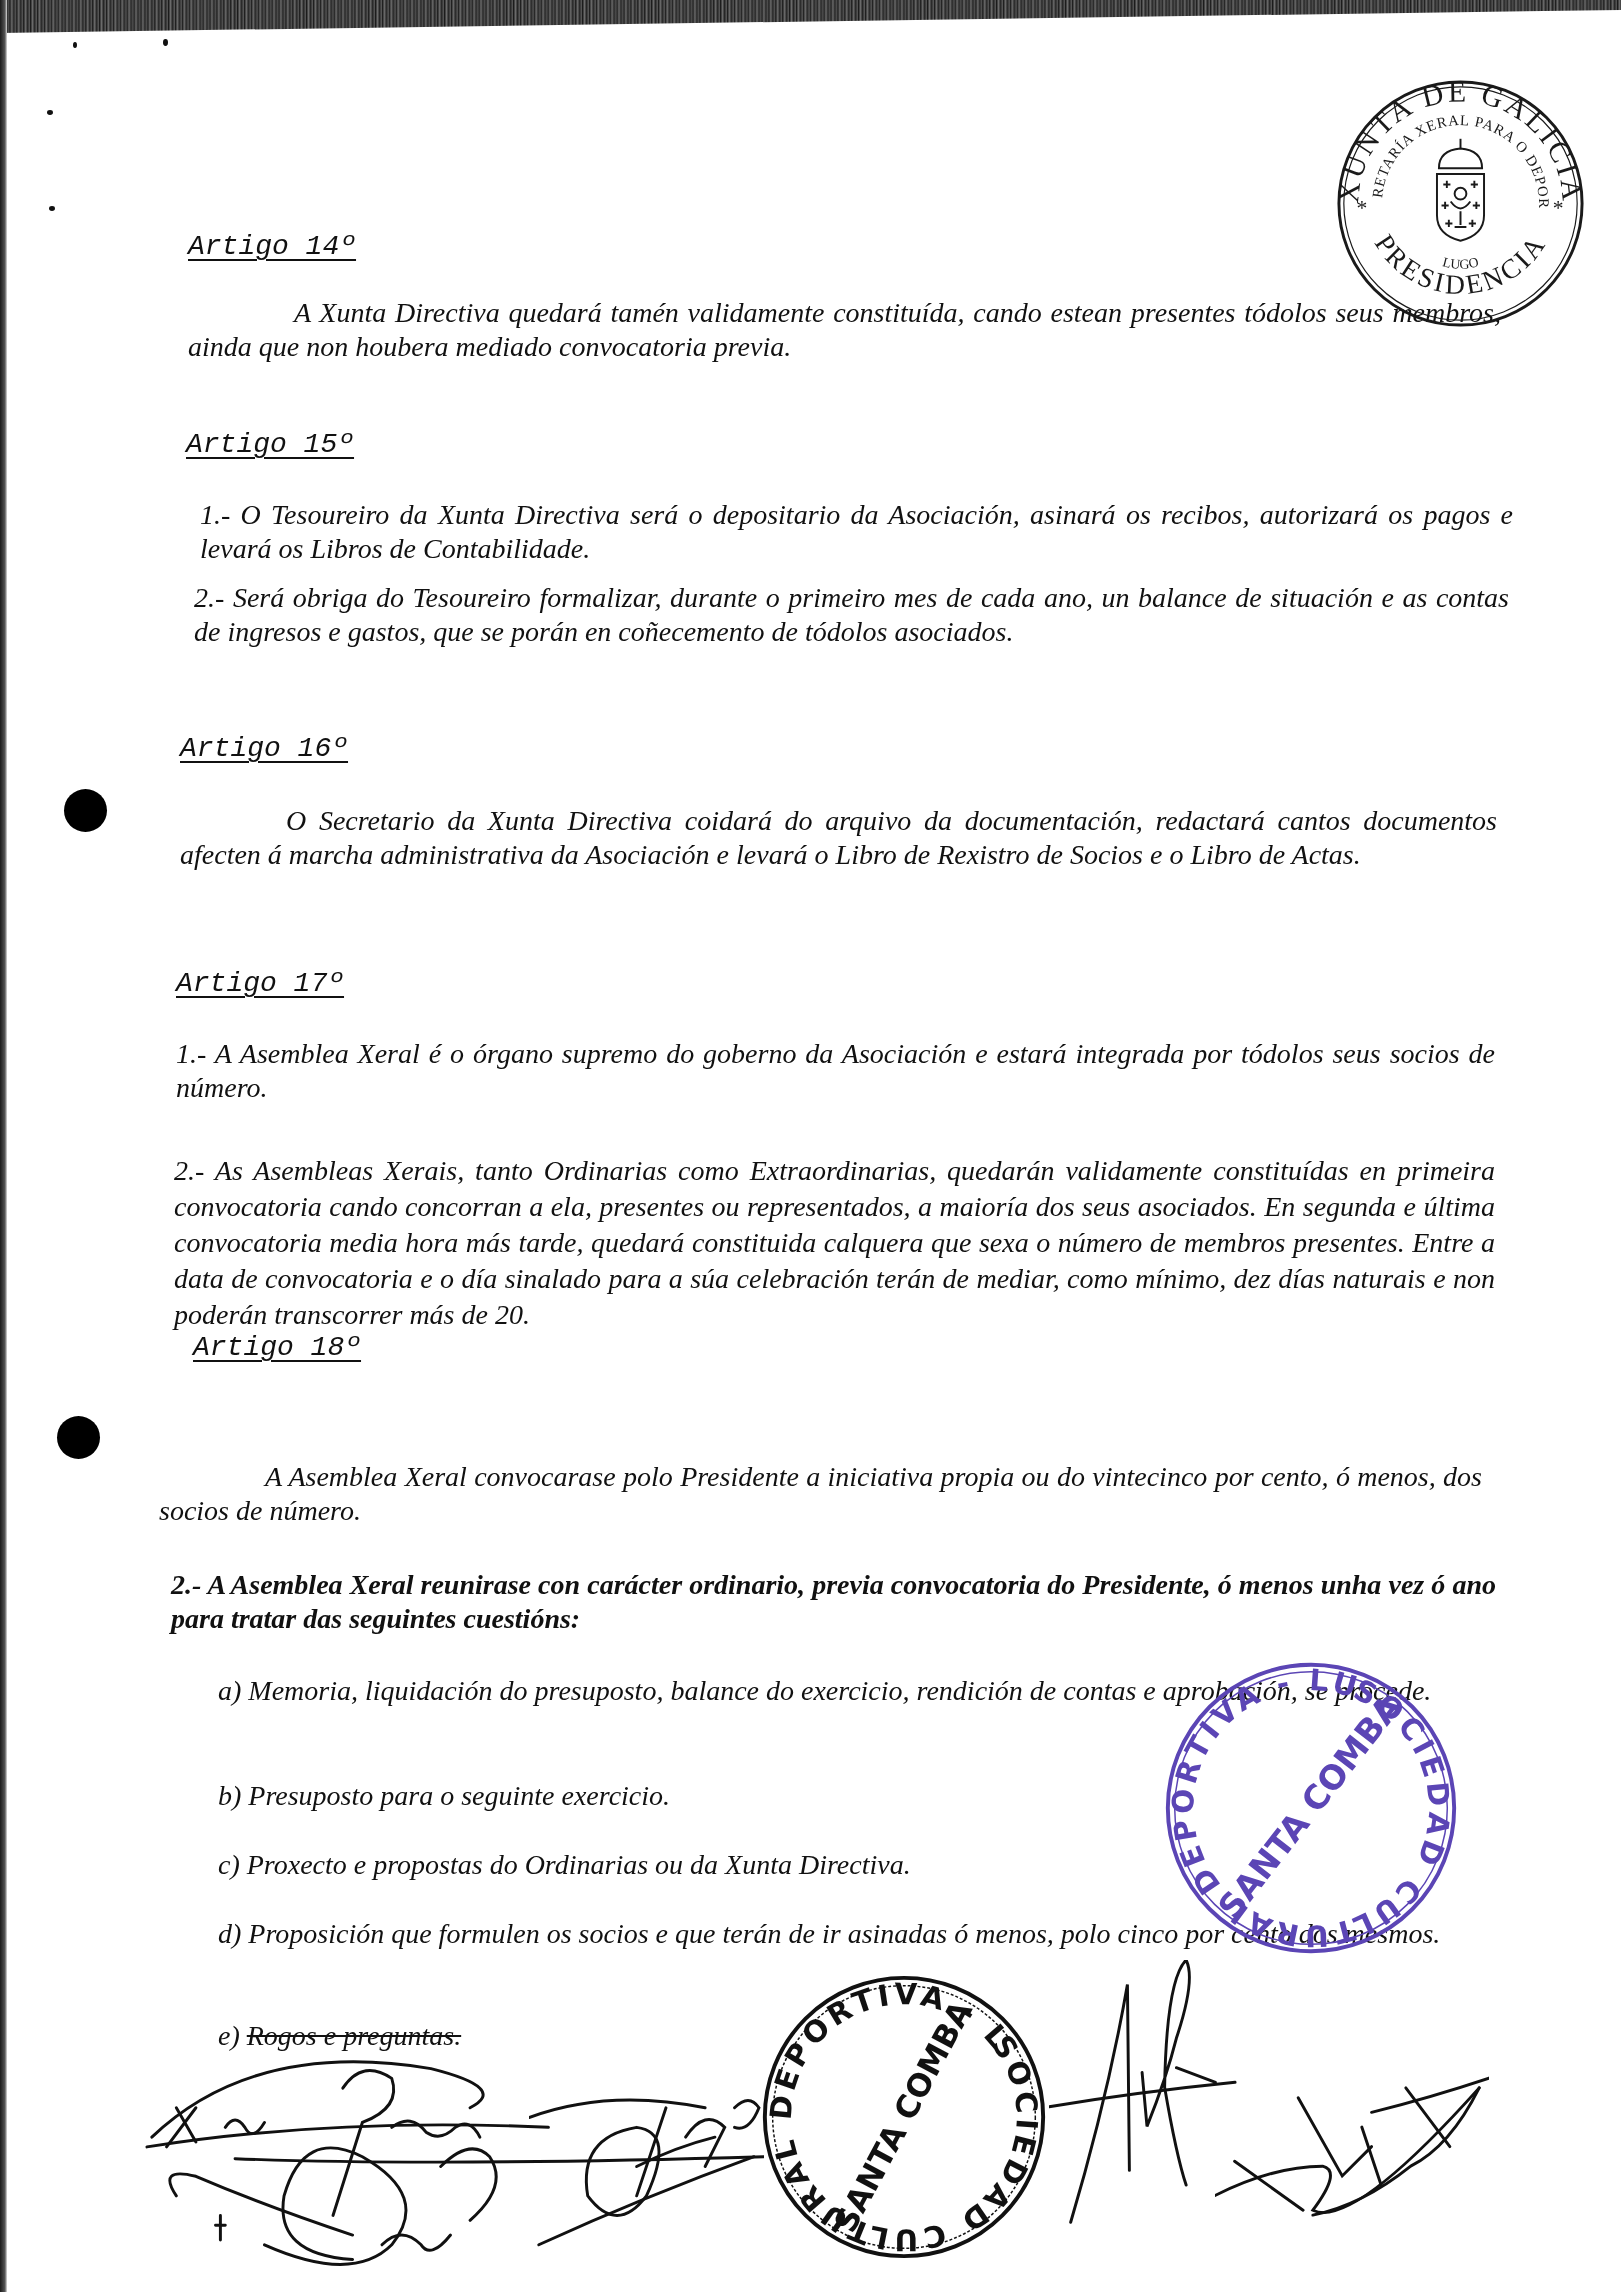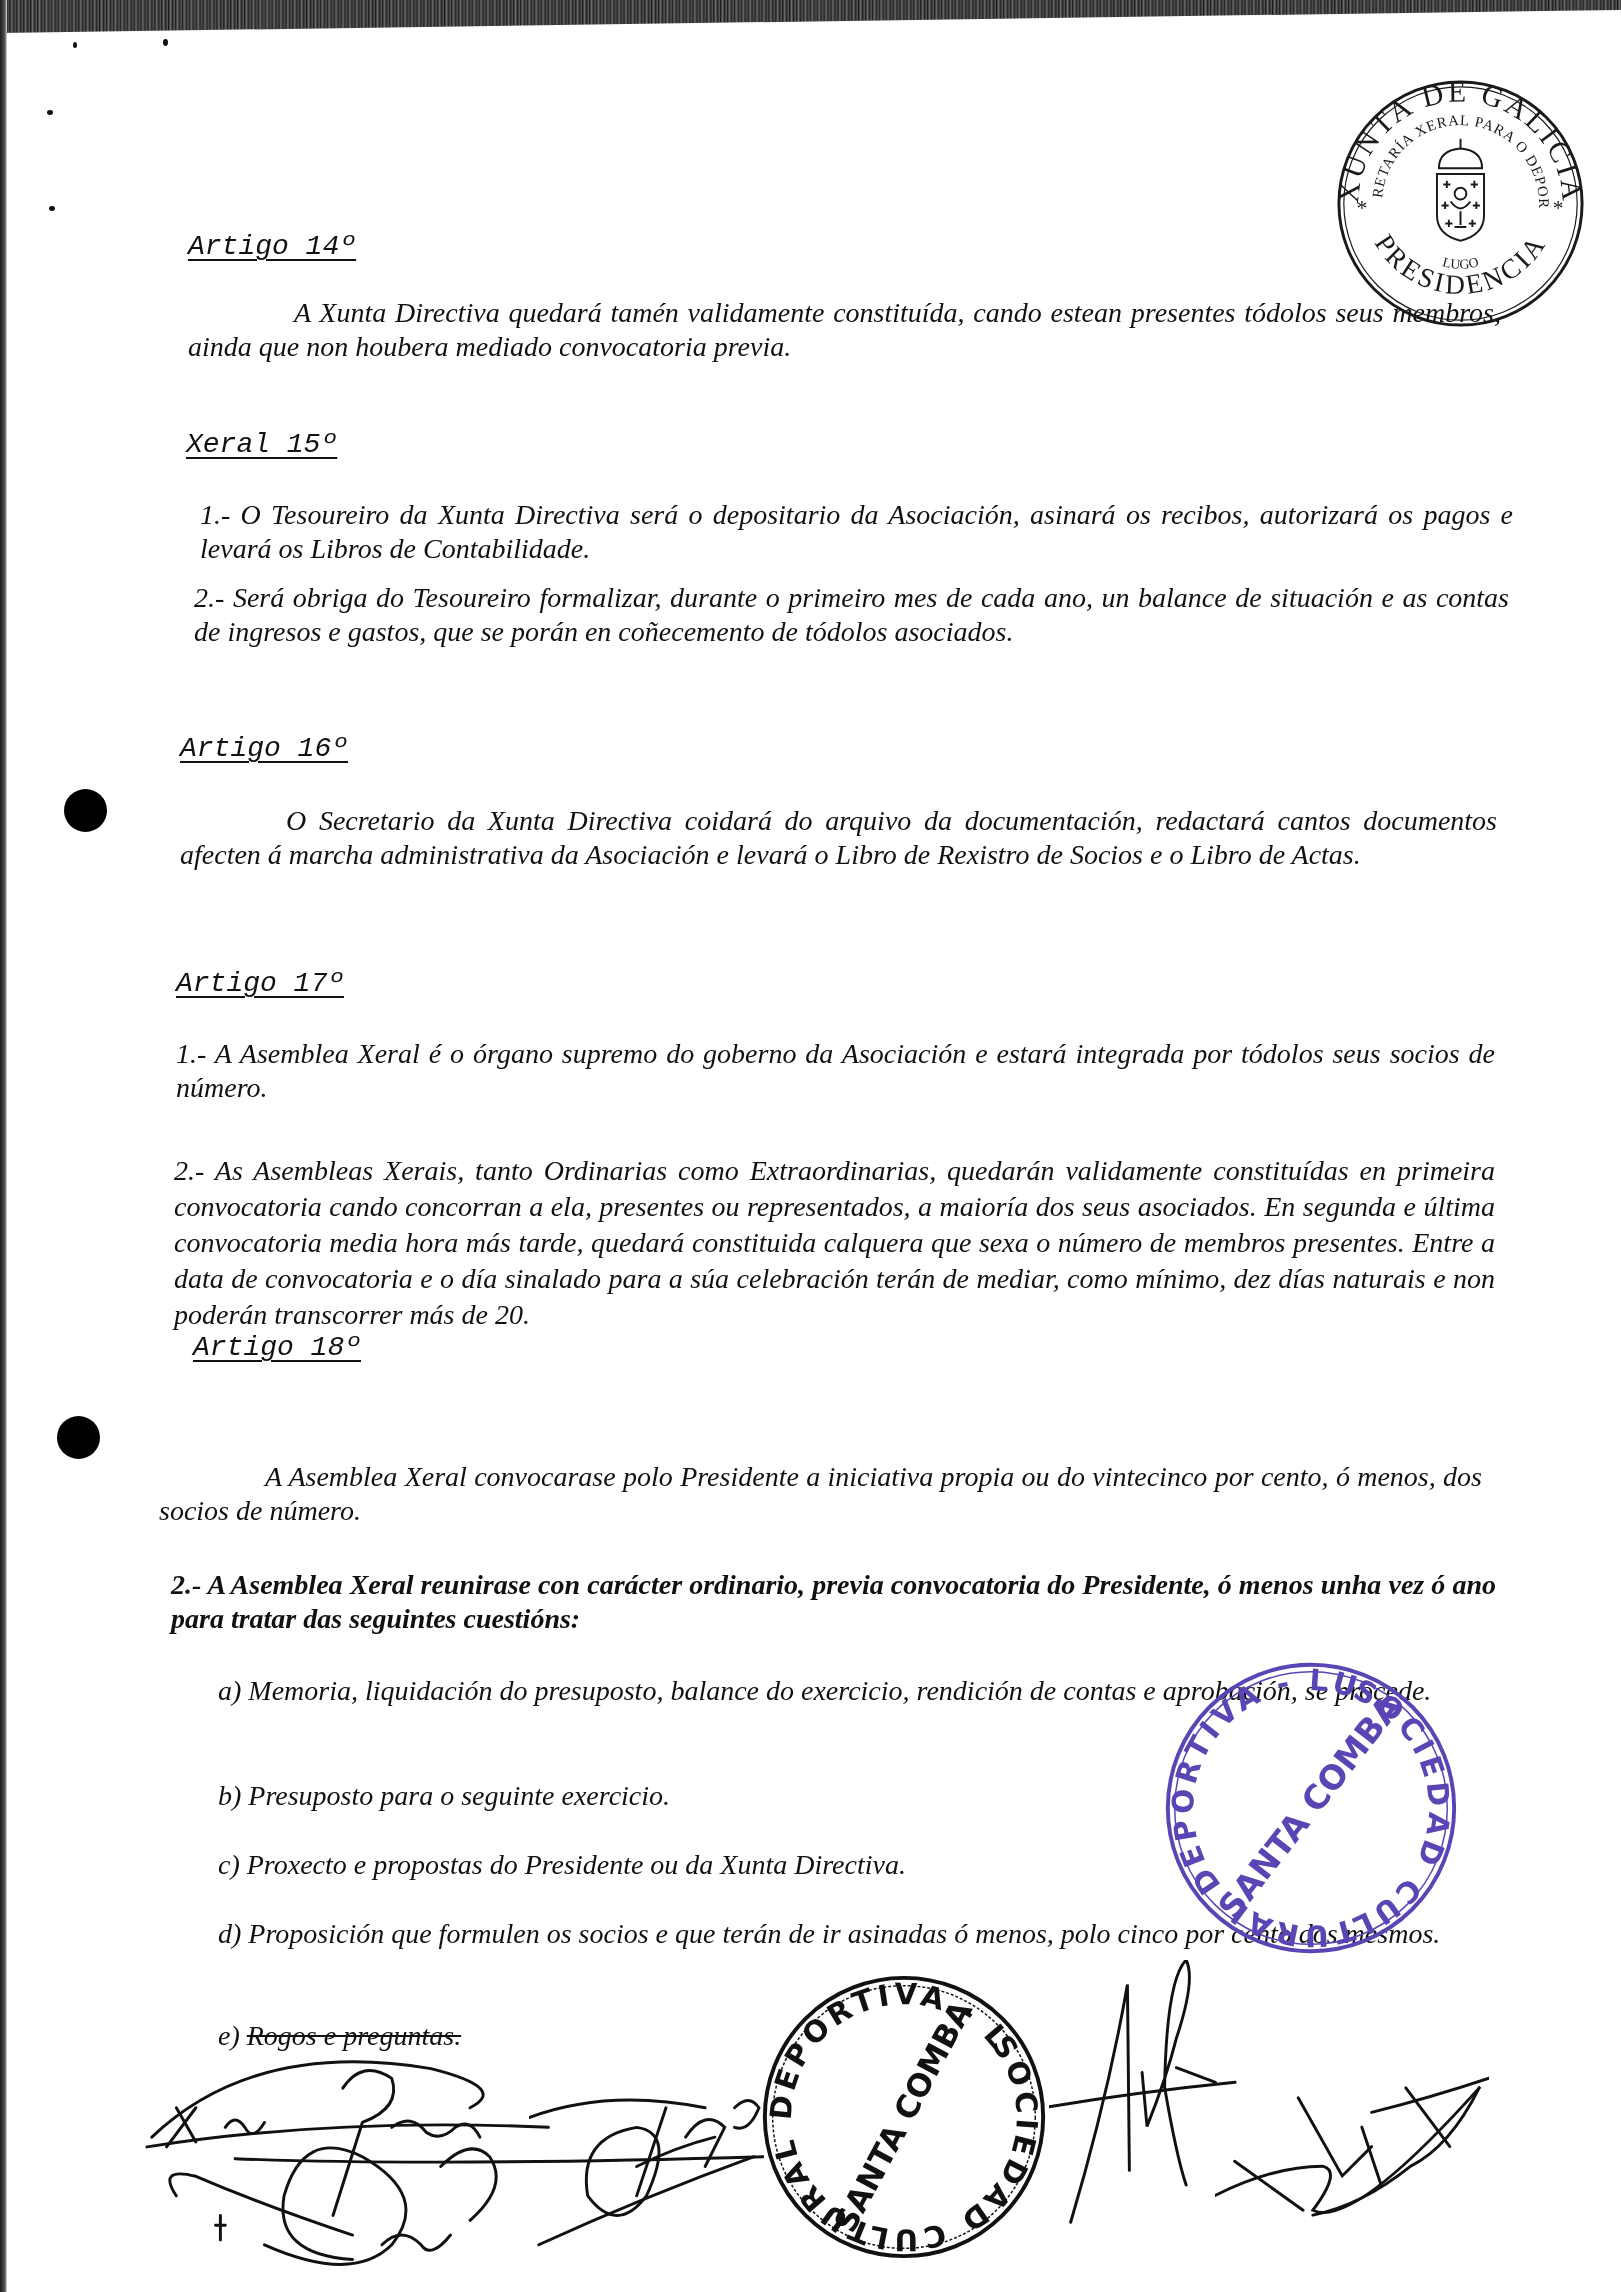--- a/index.html
+++ b/index.html
@@ -51,38 +51,38 @@
 <div class="speck" style="left:47px;top:110px;width:5.9px;height:4.9px;"></div>
 <div class="speck" style="left:49px;top:206px;width:5.9px;height:4.9px;"></div>
 <div class="punch" style="left:64px;top:789px;"></div>
 <div class="punch" style="left:57px;top:1416px;"></div>
 
 <div class="content">
 
   <h2 class="art-title" style="left:188px;top:231px;">Artigo 14º</h2>
   <p class="para indent" style="left:188px;top:296px;width:1313px;">A Xunta Directiva quedará tamén validamente constituída, cando estean presentes tódolos seus membros, ainda que non houbera mediado convocatoria previa.</p>
 
-  <h2 class="art-title" style="left:186px;top:429px;">Xeral 15º</h2>
+  <h2 class="art-title" style="left:186px;top:429px;">Artigo 15º</h2>
   <p class="para" style="left:184px;top:498px;width:1313px;margin-left:16px;">1.- O  Tesoureiro  da  Xunta Directiva será o depositario da Asociación, asinará os recibos, autorizará os pagos e levará os Libros de Contabilidade.</p>
   <p class="para" style="left:182px;top:581px;width:1315px;margin-left:12px;">2.- Será  obriga  do Tesoureiro formalizar, durante o primeiro mes de cada ano, un balance de situación e as contas de ingresos e gastos, que se porán en coñecemento de tódolos asociados.</p>
 
   <h2 class="art-title" style="left:180px;top:733px;">Artigo 16º</h2>
   <p class="para indent" style="left:180px;top:804px;width:1317px;">O  Secretario da Xunta Directiva coidará do arquivo  da documentación, redactará cantos documentos afecten á marcha administrativa da Asociación e levará o Libro de Rexistro de Socios e o Libro de Actas.</p>
 
   <h2 class="art-title" style="left:176px;top:968px;">Artigo 17º</h2>
   <p class="para" style="left:176px;top:1037px;width:1319px;">1.- A Asemblea Xeral é o órgano supremo do goberno da Asociación e estará integrada por tódolos seus socios de número.</p>
   <p class="para" style="left:174px;top:1153px;width:1321px;line-height:36px;">2.- As Asembleas Xerais, tanto Ordinarias como Extraordinarias, quedarán validamente constituídas en primeira convocatoria cando concorran a ela, presentes ou representados, a maioría dos seus asociados. En segunda e última convocatoria media hora más tarde, quedará constituida calquera que sexa o número de membros presentes. Entre a data de convocatoria e o día sinalado para a súa celebración terán de mediar, como mínimo, dez días naturais e non poderán transcorrer más de 20.</p>
 
   <h2 class="art-title" style="left:173px;top:1332px;margin-left:20px;">Artigo 18º</h2>
   <p class="para indent" style="left:159px;top:1460px;width:1323px;">A  Asemblea  Xeral convocarase polo Presidente a iniciativa propia ou do vintecinco por cento, ó menos, dos socios de número.</p>
   <p class="para bold" style="left:171px;top:1568px;width:1325px;">2.-  A Asemblea Xeral reunirase con carácter ordinario, previa convocatoria do Presidente, ó menos unha vez ó ano para tratar das seguintes cuestións:</p>
 
   <p class="list-item" style="left:218px;top:1674px;width:1274px;">a) Memoria, liquidación do presuposto, balance do exercicio, rendición de contas e aprobación, se procede.</p>
   <p class="list-item" style="left:218px;top:1779px;width:1274px;">b) Presuposto para o seguinte exercicio.</p>
-  <p class="list-item" style="left:218px;top:1848px;width:1274px;">c) Proxecto e propostas do Presidente ou da Xunta Directiva.</p>
+  <p class="list-item" style="left:218px;top:1848px;width:1274px;">c) Proxecto e propostas do Ordinarias ou da Xunta Directiva.</p>
   <p class="list-item" style="left:218px;top:1917px;width:1274px;">d) Proposición que formulen os socios e que terán de ir asinadas ó menos, polo cinco por cento dos mesmos.</p>
   <p class="list-item" style="left:218px;top:2019px;width:1274px;">
     <span>e) </span><span class="strike">Rogos e preguntas.</span>
   </p>
 </div>
 
 <svg class="stamp" style="left:1335px;top:78px;" width="251" height="251" viewBox="0 0 256 256">
   <defs>
     <path id="xOuterTop" d="M 24,128 A 104,104 0 0 1 232,128"></path>
     <path id="xInnerTop" d="M 48,128 A 80,80 0 0 1 208,128"></path>

